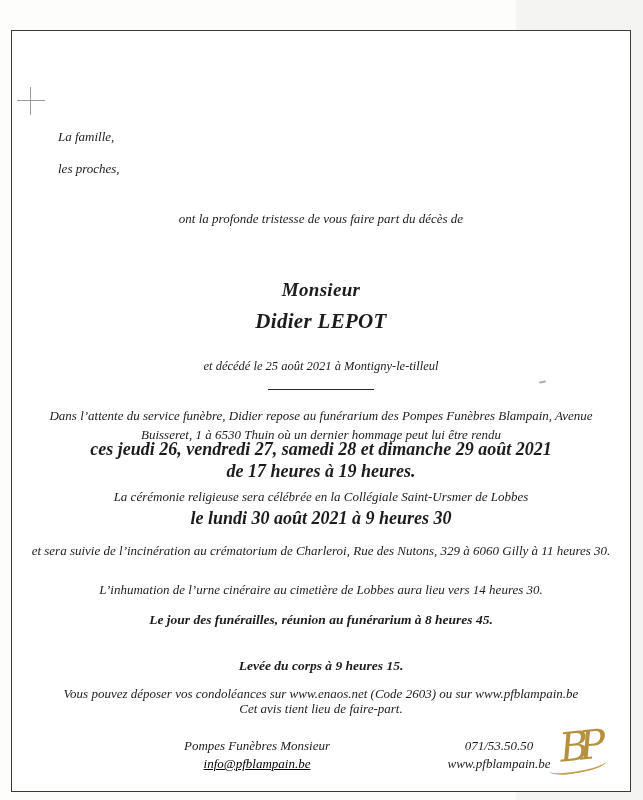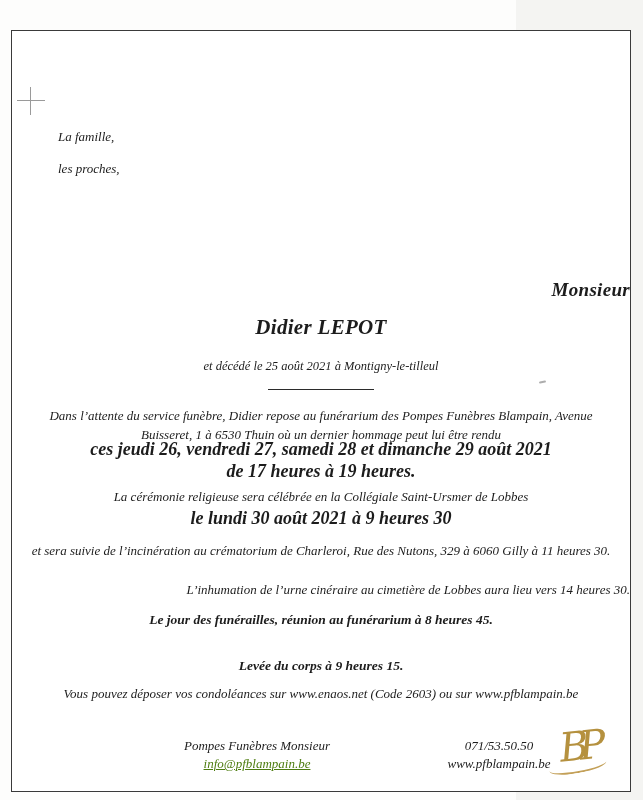--- a/index.html
+++ b/index.html
@@ -23,42 +23,42 @@
     width: 620px; height: 762px;
     border: 1px solid #3a3a3a;
     background: #ffffff;
   }
   .abs { position: absolute; left: 0; right: 0; text-align: center; }
   .left-text { position: absolute; text-align: left; }
   .t13 { font-size: 13px; }
   .t12 { font-size: 12.5px; }
   .b15 { font-size: 18px; font-weight: bold; }
   .b13 { font-size: 13.5px; font-weight: bold; }
-  .civility { font-size: 19px; font-weight: bold; letter-spacing: .3px; text-align: right; }
+  .civility { font-size: 19px; font-weight: bold; letter-spacing: .3px; }
   .deceased { font-size: 21px; font-weight: bold; letter-spacing: .3px; }
   .wrapblock { margin: 4px auto; line-height: 19px; }
   .w580 { max-width: 580px; }
   .w600 { max-width: 600px; }
   .divider {
     position: absolute; left: 50%; transform: translateX(-50%);
     width: 106px; height: 0; border-top: 1.5px solid #2b2b2b;
   }
   
   .crosshair { position: absolute; width: 28px; height: 28px; }
   .crosshair .h { position: absolute; left: 0; right: 0; top: 13px; height: 1px; background: #9a9a9a; }
   .crosshair .v { position: absolute; top: 0; bottom: 0; left: 13px; width: 1px; background: #9a9a9a; }
   .speck {
     position: absolute; width: 7px; height: 2px; background: #6a6a6a;
     opacity: .55; transform: rotate(-10deg); border-radius: 1px;
   }
   
   .footer-left  { position: absolute; left: 139px; top: 706px; width: 212px; text-align: center; line-height: 18px; }
   .footer-right { position: absolute; left: 406px; top: 706px; width: 162px; text-align: center; line-height: 18px; }
   .email {
-    color: #4d7c0f;
+    color: #000000;
     text-decoration: underline;
     cursor: pointer;
   }
   .logo {
     position: absolute; left: 523px; top: 690px; width: 86px; height: 56px;
     color: #b5913f;
     font-family: "DejaVu Serif", serif;
     font-style: italic;
     font-size: 40px;
     letter-spacing: -10px;
@@ -83,23 +83,24 @@
   <div class="frame">
 
     <div class="crosshair" style="left:5px; top:56px;">
       <div class="h"></div>
         <div class="v"></div>
     </div>
 
     <p class="left-text t13" style="left:46px; top:98px;">La famille,</p>
     <p class="left-text t13" style="left:46px; top:130px;">les proches,</p>
 
+    <p class="abs t13" style="top:180px;">ont la profonde tristesse de vous faire part du décès de</p>
 
     <p class="abs civility" style="top:248px;">Monsieur</p>
-    <p class="abs deceased" style="top:284px;">Didier LEPOT</p>
+    <p class="abs deceased" style="top:278px;">Didier LEPOT</p>
 
     <p class="abs t12" style="top:328px;">et décédé le 25 août 2021 à Montigny-le-tilleul</p>
 
     <div class="divider" style="top:358px;"></div>
 
     <div class="speck" style="left:527px; top:350px;"></div>
 
     <p class="abs t13" style="top:371px;">
       <span class="wrapblock w580" style="display:inline-block;">Dans l’attente du service funèbre, Didier repose au funérarium des Pompes Funèbres Blampain, Avenue Buisseret, 1 à 6530 Thuin où un dernier hommage peut lui être rendu</span>
     </p>
@@ -107,28 +108,29 @@
     <p class="abs b15" style="top:408px;">ces jeudi 26, vendredi 27, samedi 28 et dimanche 29 août 2021</p>
     <p class="abs b15" style="top:430px;">de 17 heures à 19 heures.</p>
 
     <p class="abs t13" style="top:458px;">La cérémonie religieuse sera célébrée en la Collégiale Saint-Ursmer de Lobbes</p>
     <p class="abs b15" style="top:477px;">le lundi 30 août 2021 à 9 heures 30</p>
 
     <p class="abs t13" style="top:506px;">
       <span class="wrapblock w600" style="display:inline-block;">et sera suivie de l’incinération au crématorium de Charleroi, Rue des Nutons, 329 à 6060 Gilly à 11 heures 30.</span>
     </p>
 
-    <p class="abs t13" style="top:551px;text-align:right;">L’inhumation de l’urne cinéraire au cimetière de Lobbes aura lieu vers 14 heures 30.</p>
+    <p class="abs t13" style="top:551px;">L’inhumation de l’urne cinéraire au cimetière de Lobbes aura lieu vers 14 heures 30.</p>
 
     <p class="abs b13" style="top:581px;">Le jour des funérailles, réunion au funérarium à 8 heures 45.</p>
 
     <p class="abs b13" style="top:611px;margin-top:16px;">Levée du corps à 9 heures 15.</p>
 
     <p class="abs t13" style="top:641px;margin-top:14px;">Vous pouvez déposer vos condoléances sur www.enaos.net (Code 2603) ou sur www.pfblampain.be</p>
 
+    <p class="abs t13" style="top:670px;">Cet avis tient lieu de faire-part.</p>
 
     <div class="footer-left">
       <p class="t13">Pompes Funèbres Monsieur</p>
       <p class="t13"><span class="email">info@pfblampain.be</span></p>
     </div>
 
     <div class="footer-right">
       <p class="t13">071/53.50.50</p>
       <p class="t13">www.pfblampain.be</p>
     </div>

